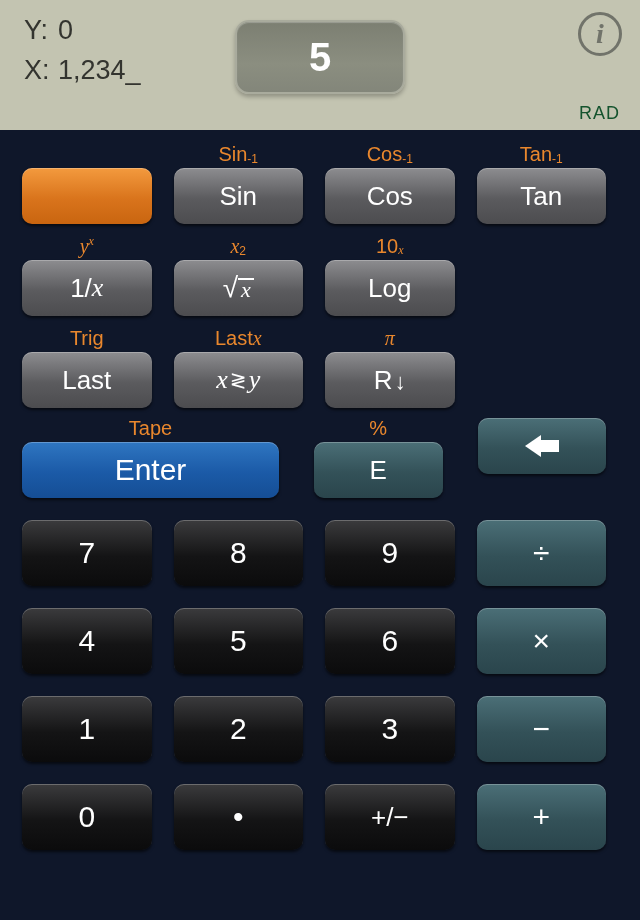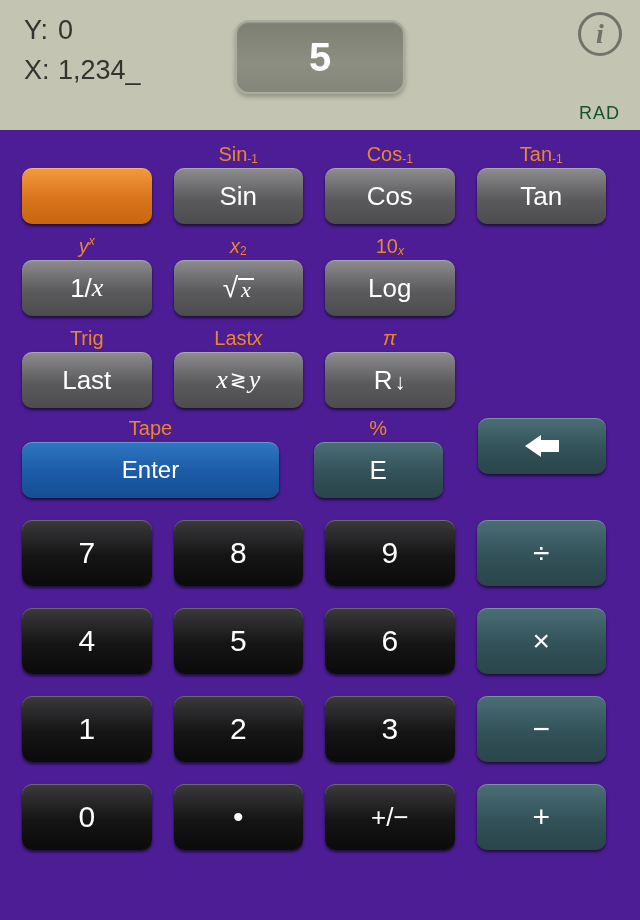--- a/index.html
+++ b/index.html
@@ -66,21 +66,21 @@
     right: 20px;
     bottom: 6px;
     color: #14532d;
     font-size: 18px;
     letter-spacing: 1px;
   }
 
   
   .keypad {
     flex: 1;
-    background: #4c1d95;
+    background: #0f172a;
     padding: 12px 34px 0 22px;
   }
 
   
   .row {
     display: grid;
     grid-template-columns: repeat(4, 1fr);
     column-gap: 22px;
     margin-bottom: 10px;
   }
@@ -90,21 +90,21 @@
     text-align: center;
     color: #e9872d;
     font-size: 20px;
     font-weight: 500;
     display: flex;
     align-items: flex-end;
     justify-content: center;
     padding-bottom: 2px;
   }
   .alt sup { font-size: 12px; }
-  .alt .ital { font-family: Liberation Sans, sans-serif; font-style: italic; }
+  .alt .ital { font-family: Liberation Serif, serif; font-style: italic; }
 
   .key {
     height: 56px;
     border-radius: 10px;
     color: #fff;
     font-size: 26px;
     font-weight: 500;
     display: flex;
     align-items: center;
     justify-content: center;
@@ -261,21 +261,21 @@
       <div class="alt">
           <span class="ital">π</span>
         </div>
       <div class="key grey rdown">R<span class="arrow">↓</span></div>
     </div>
   </div>
 
   <div class="row enter">
     <div class="slot">
       <div class="alt">Tape</div>
-      <div class="key blue" style="font-size:24px;">Enter</div>
+      <div class="key blue" style="font-size:30px;">Enter</div>
     </div>
     <div class="slot">
       <div class="alt">%</div>
       <div class="key teal">E</div>
     </div>
     <div class="slot">
       <div class="key teal">
         <span class="back-arrow"></span>
       </div>
     </div>

